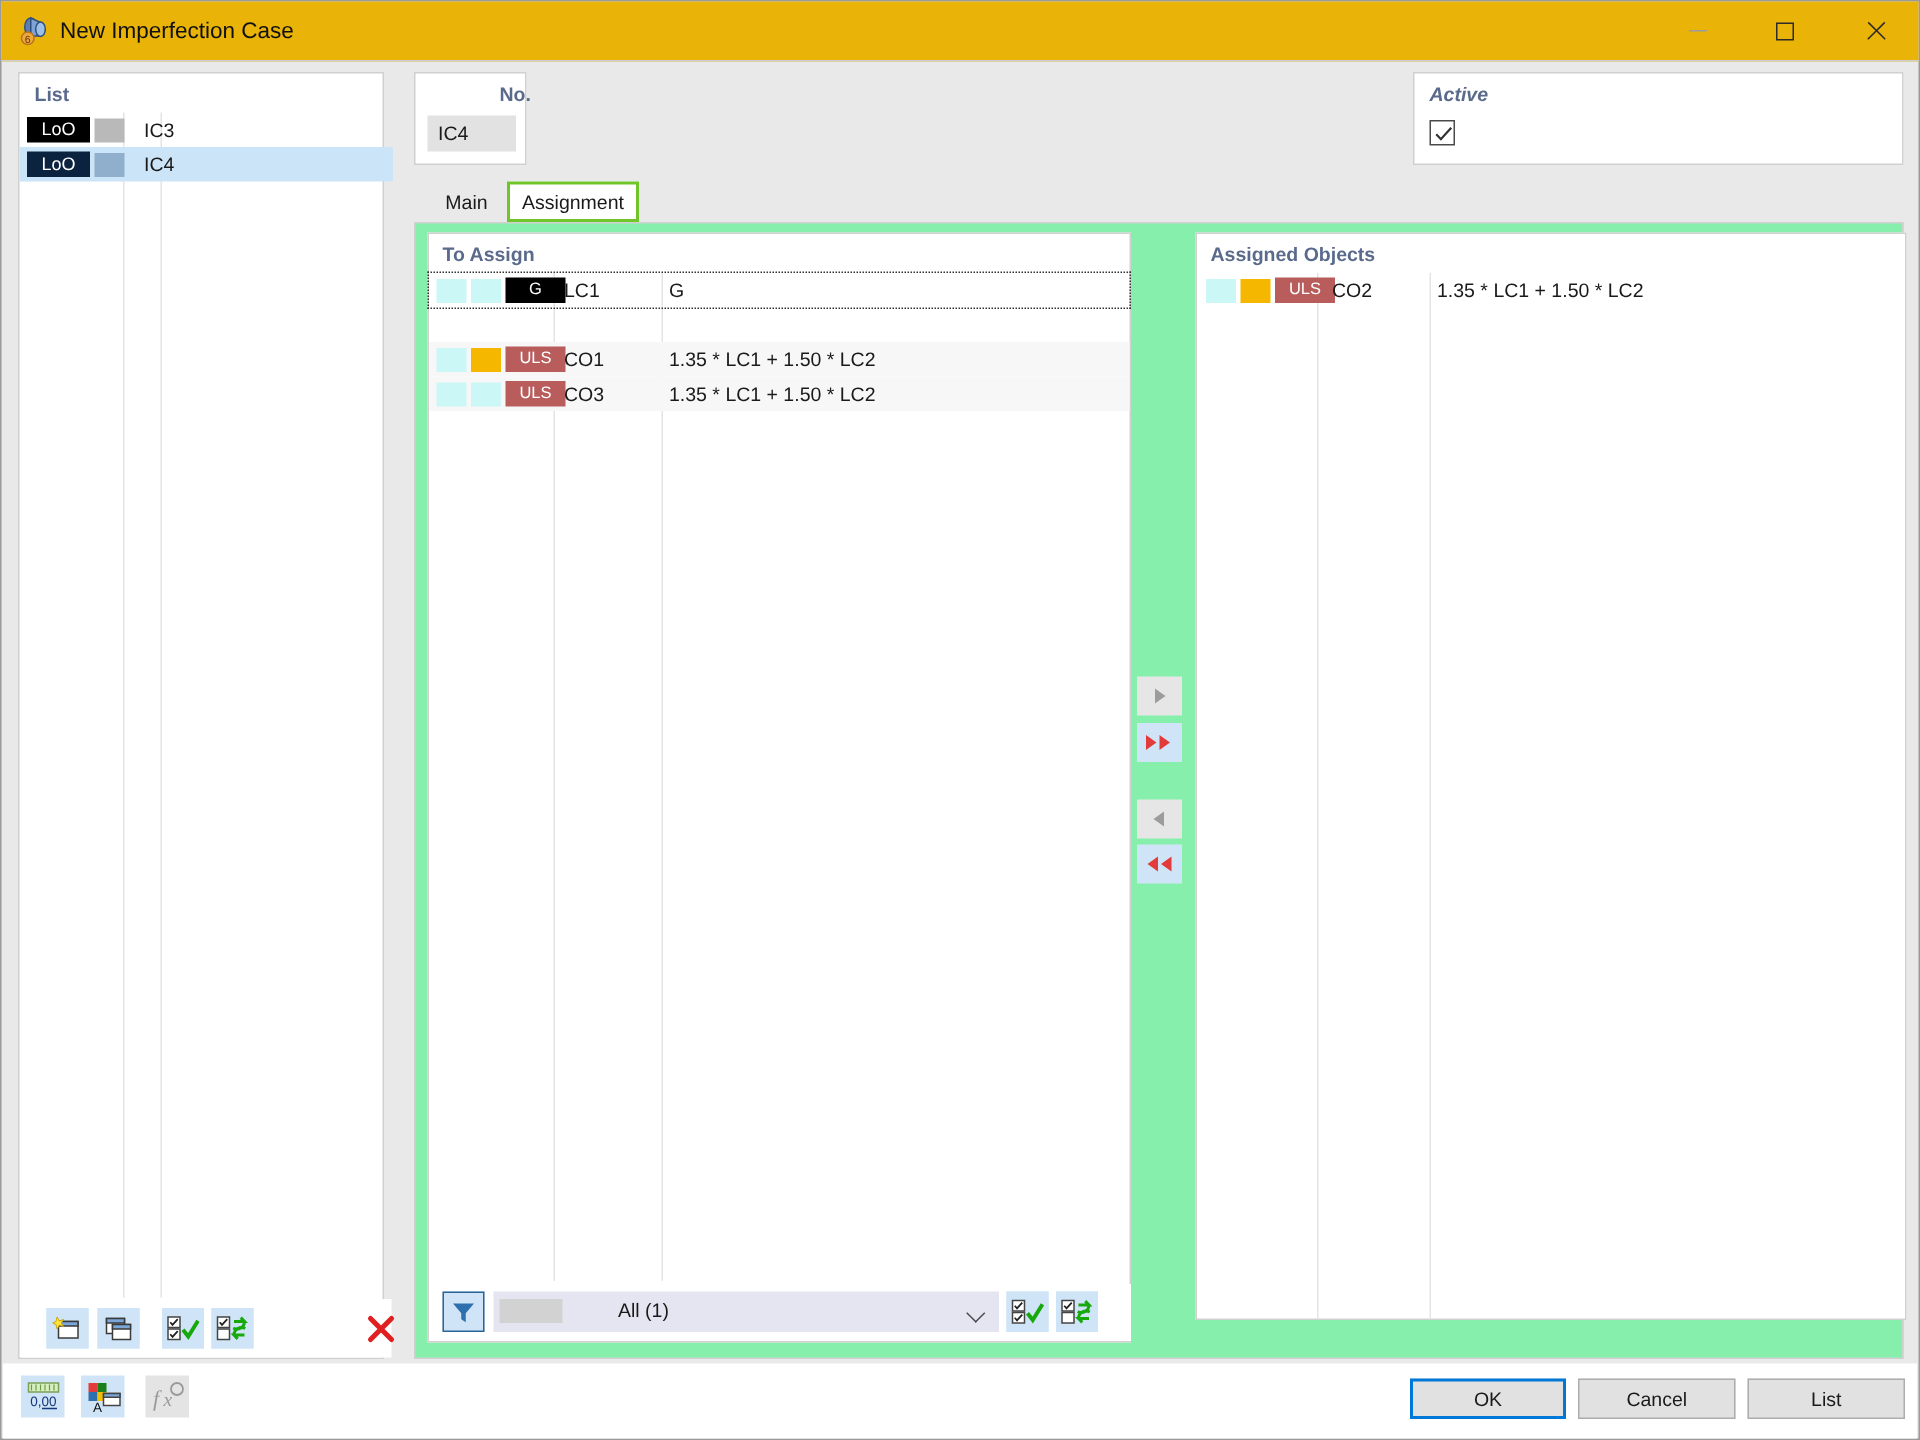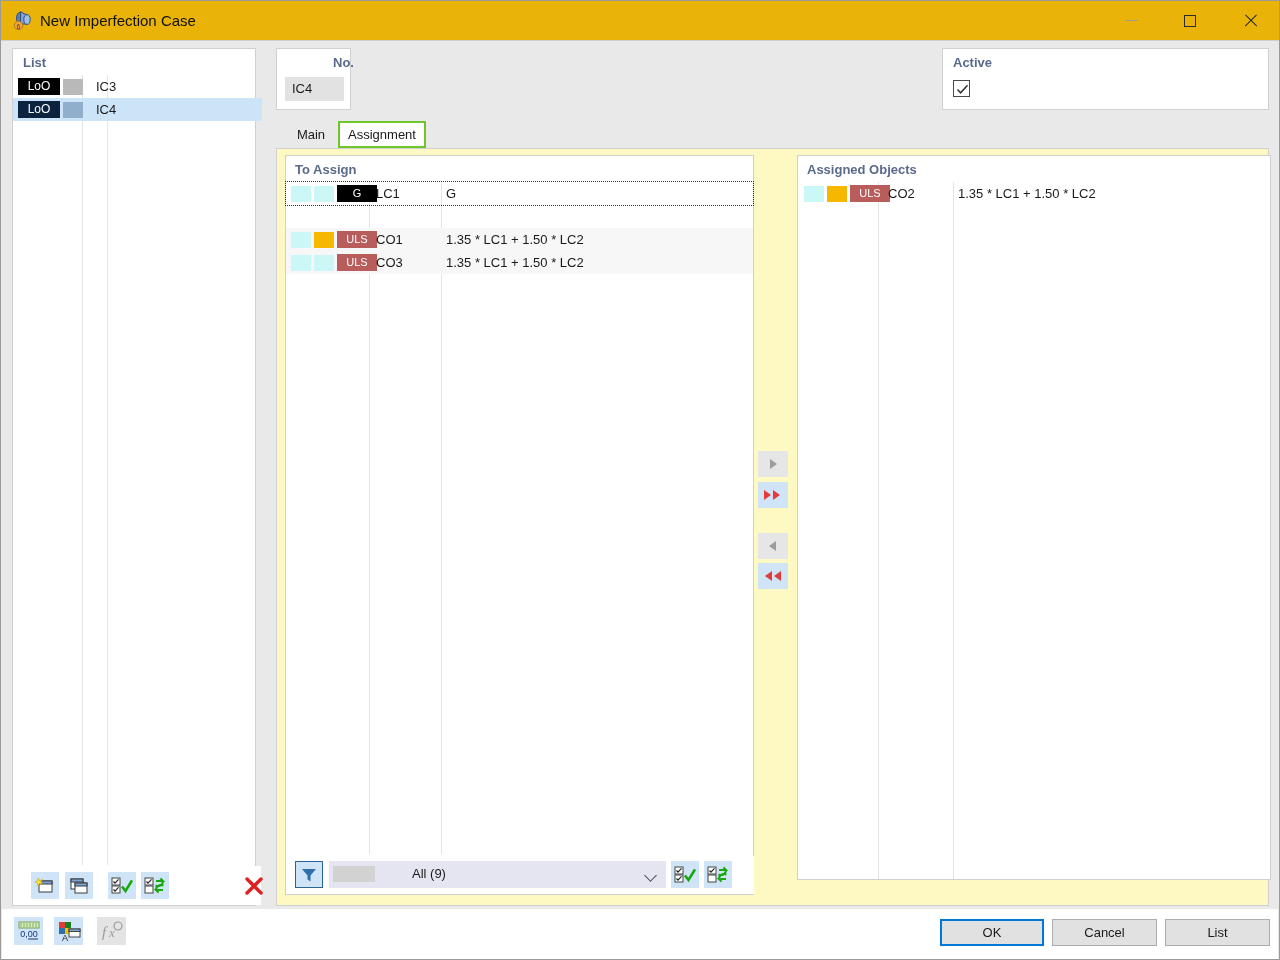--- a/index.html
+++ b/index.html
@@ -123,21 +123,21 @@
     position: absolute; left: 7px; top: 3px; font-size: 13px; color: #1a1a1a;
   }
   #name-combo-arrow {
     position: absolute; right: 10px; top: 9px;
     width: 9px; height: 9px;
     border-left: 1.4px solid #4a4a4a; border-bottom: 1.4px solid #4a4a4a;
     transform: rotate(-45deg);
   }
 
   
-  #active-panel { left: 941px; top: 47px; width: 327px; height: 62px; }
+  #active-panel { left: 941px; top: 47px; width: 327px; height: 62px; font-style: italic; }
   #active-title { left: 10px; top: 6px; }
   #active-check {
     position: absolute; left: 10px; top: 31px;
     width: 17px; height: 17px; background: #ffffff;
     border: 1px solid #4a4a4a;
   }
   #active-check svg { position: absolute; left: 2px; top: 2px; }
 
   
   #tabbar { position: absolute; left: 275px; top: 120px; width: 993px; height: 27px; }
@@ -149,21 +149,21 @@
   #tab-main { left: 9px; width: 52px; }
   #tab-assignment {
     left: 62px; width: 88px;
     background: #ffffff;
     border: 2px solid #6ec629;
   }
 
   
   #assign-area {
     position: absolute; left: 275px; top: 147px; width: 993px; height: 758px;
-    background: #fef9c3; border: 1px solid #d0d0d0;
+    background: #86efac; border: 1px solid #d0d0d0;
   }
 
   
   #toassign-panel { left: 8px; top: 6px; width: 469px; height: 740px; }
   #toassign-title { left: 9px; top: 6px; }
   #toassign-rows { position: absolute; left: 0; top: 26px; width: 467px; height: 672px; }
   .ta-col-div { position: absolute; top: 0; width: 1px; height: 672px; background: #e4e4e4; }
   .obj-row {
     position: absolute; left: 0; width: 467px; height: 23px;
     display: flex; align-items: center;
@@ -397,21 +397,21 @@
       </div>
 
       <div id="filterbar">
         <div id="filter-funnel">
           <svg width="18" height="18" viewBox="0 0 18 18">
             <path d="M2 3 L16 3 L10.5 9.5 L10.5 15.5 L7.5 13.5 L7.5 9.5 Z" fill="#2f6fae"></path>
           </svg>
         </div>
         <div id="filter-combo">
           <div id="filter-swatch"></div>
-          <div id="filter-text">All (9)</div>
+          <div id="filter-text">All (1)</div>
           <div id="filter-arrow"></div>
         </div>
         <div class="fbtn" style="left:384px;">
           <svg width="22" height="18" viewBox="0 0 22 18">
             <rect x="1" y="1" width="8" height="7" fill="#ffffff" stroke="#444" stroke-width="1"></rect>
             <path d="M2.5 4.5 L4 6.2 L7.5 2.4" stroke="#222" stroke-width="1.2" fill="none"></path>
             <rect x="1" y="9" width="8" height="7" fill="#ffffff" stroke="#444" stroke-width="1"></rect>
             <path d="M2.5 12.5 L4 14.2 L7.5 10.4" stroke="#222" stroke-width="1.2" fill="none"></path>
             <path d="M11 9.5 L14.5 14 L21 3.5" stroke="#17a80c" stroke-width="2.6" fill="none"></path>
           </svg>

